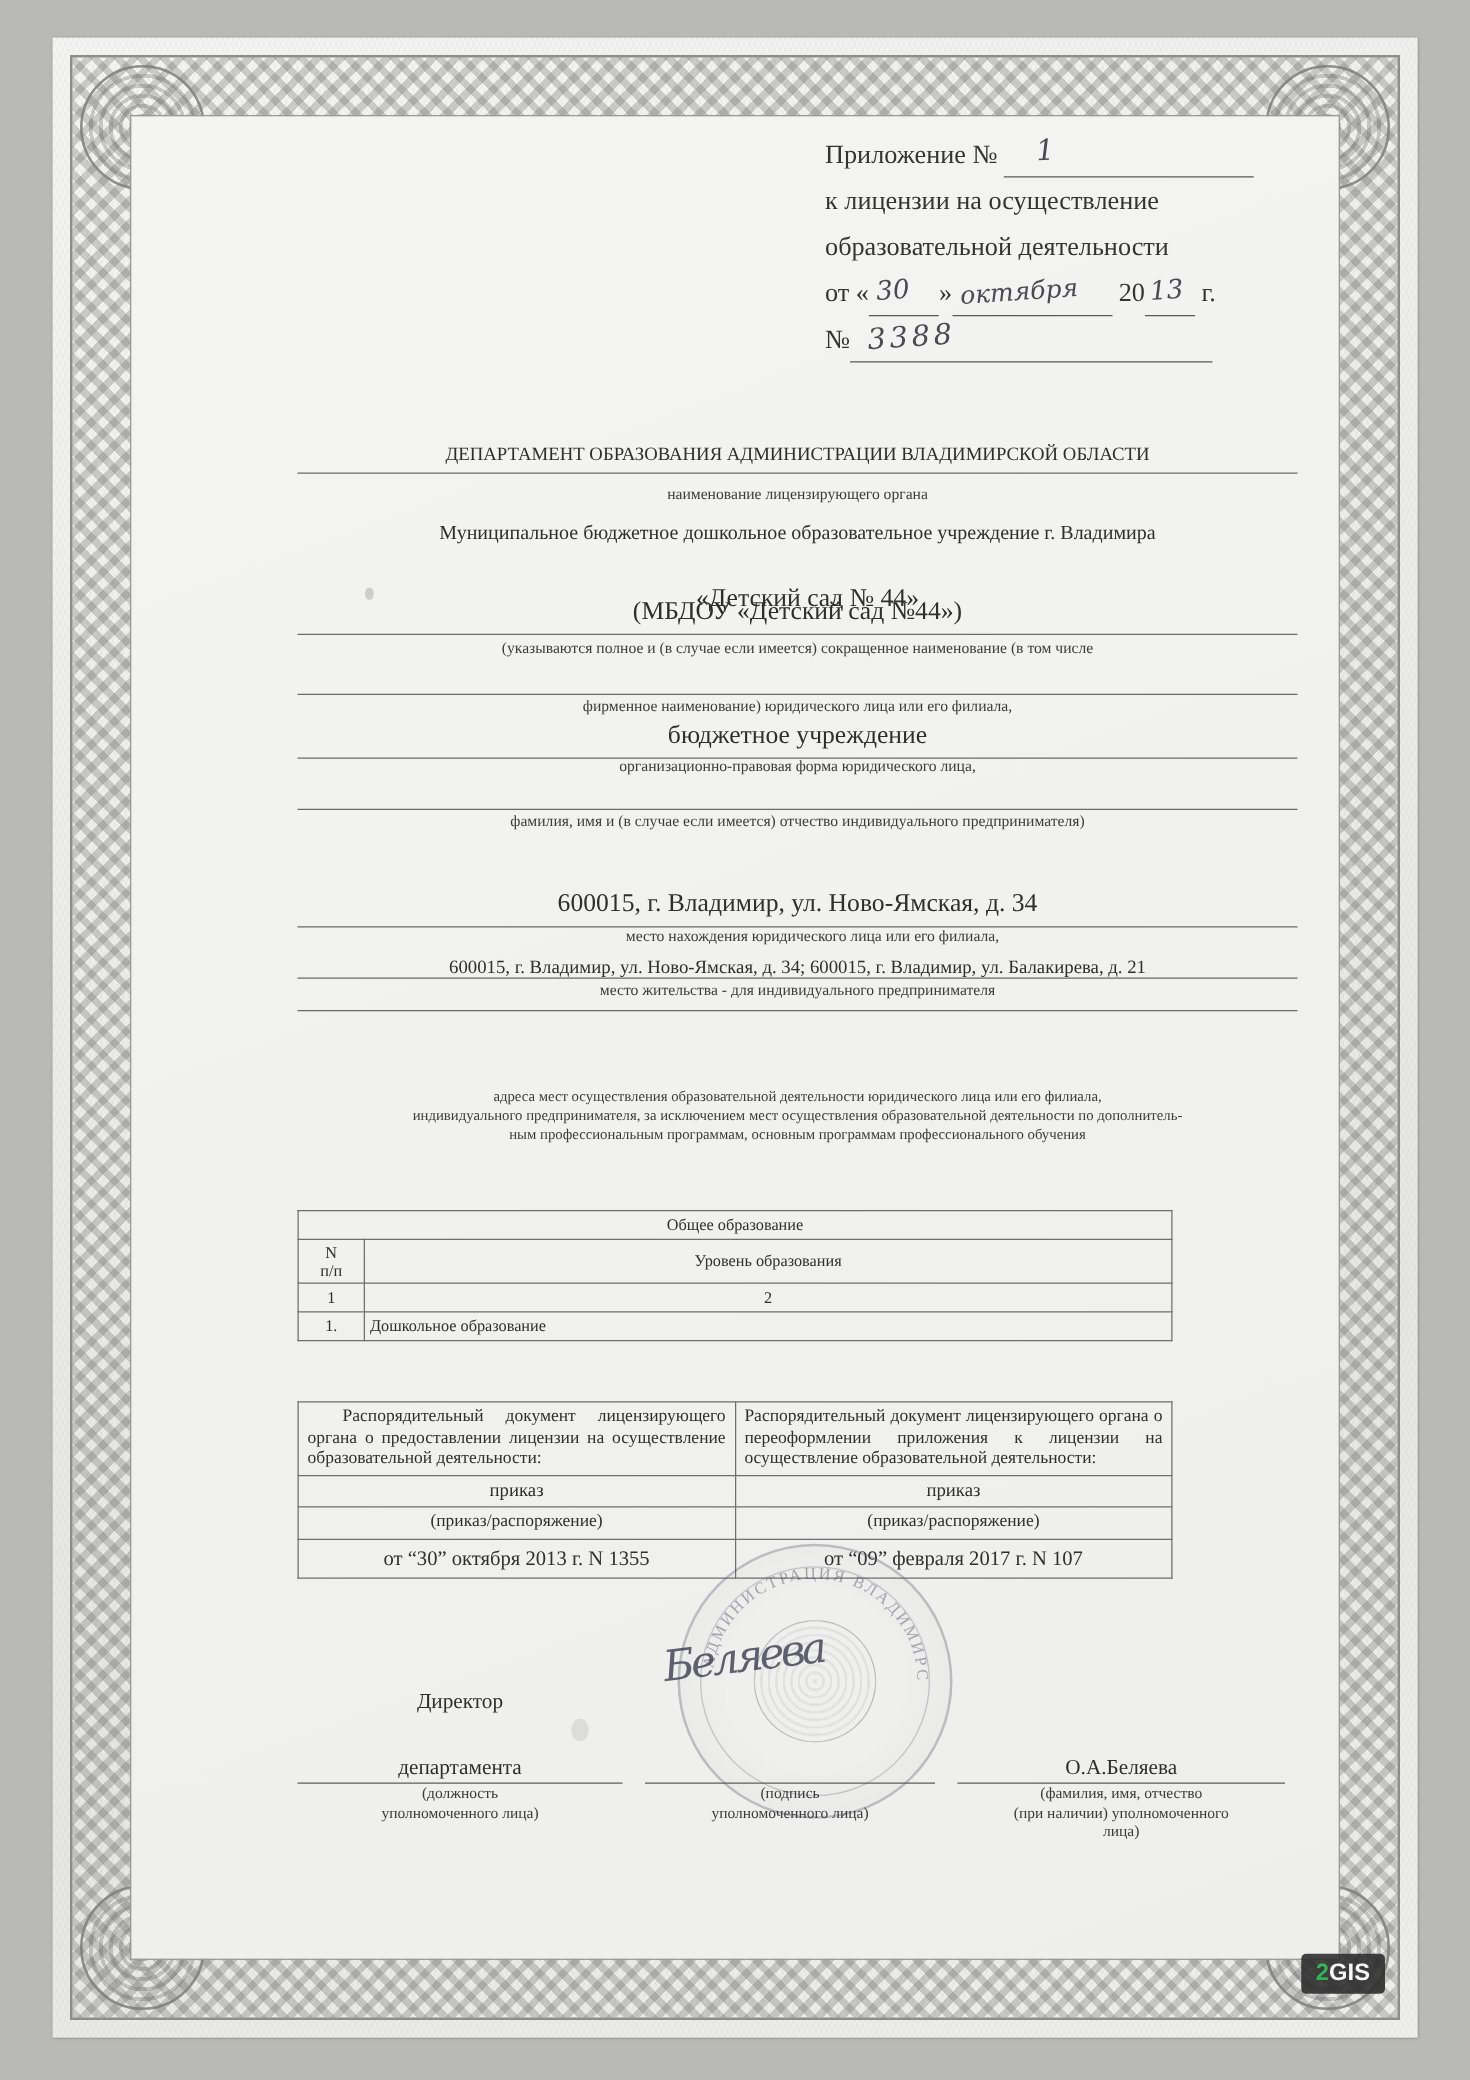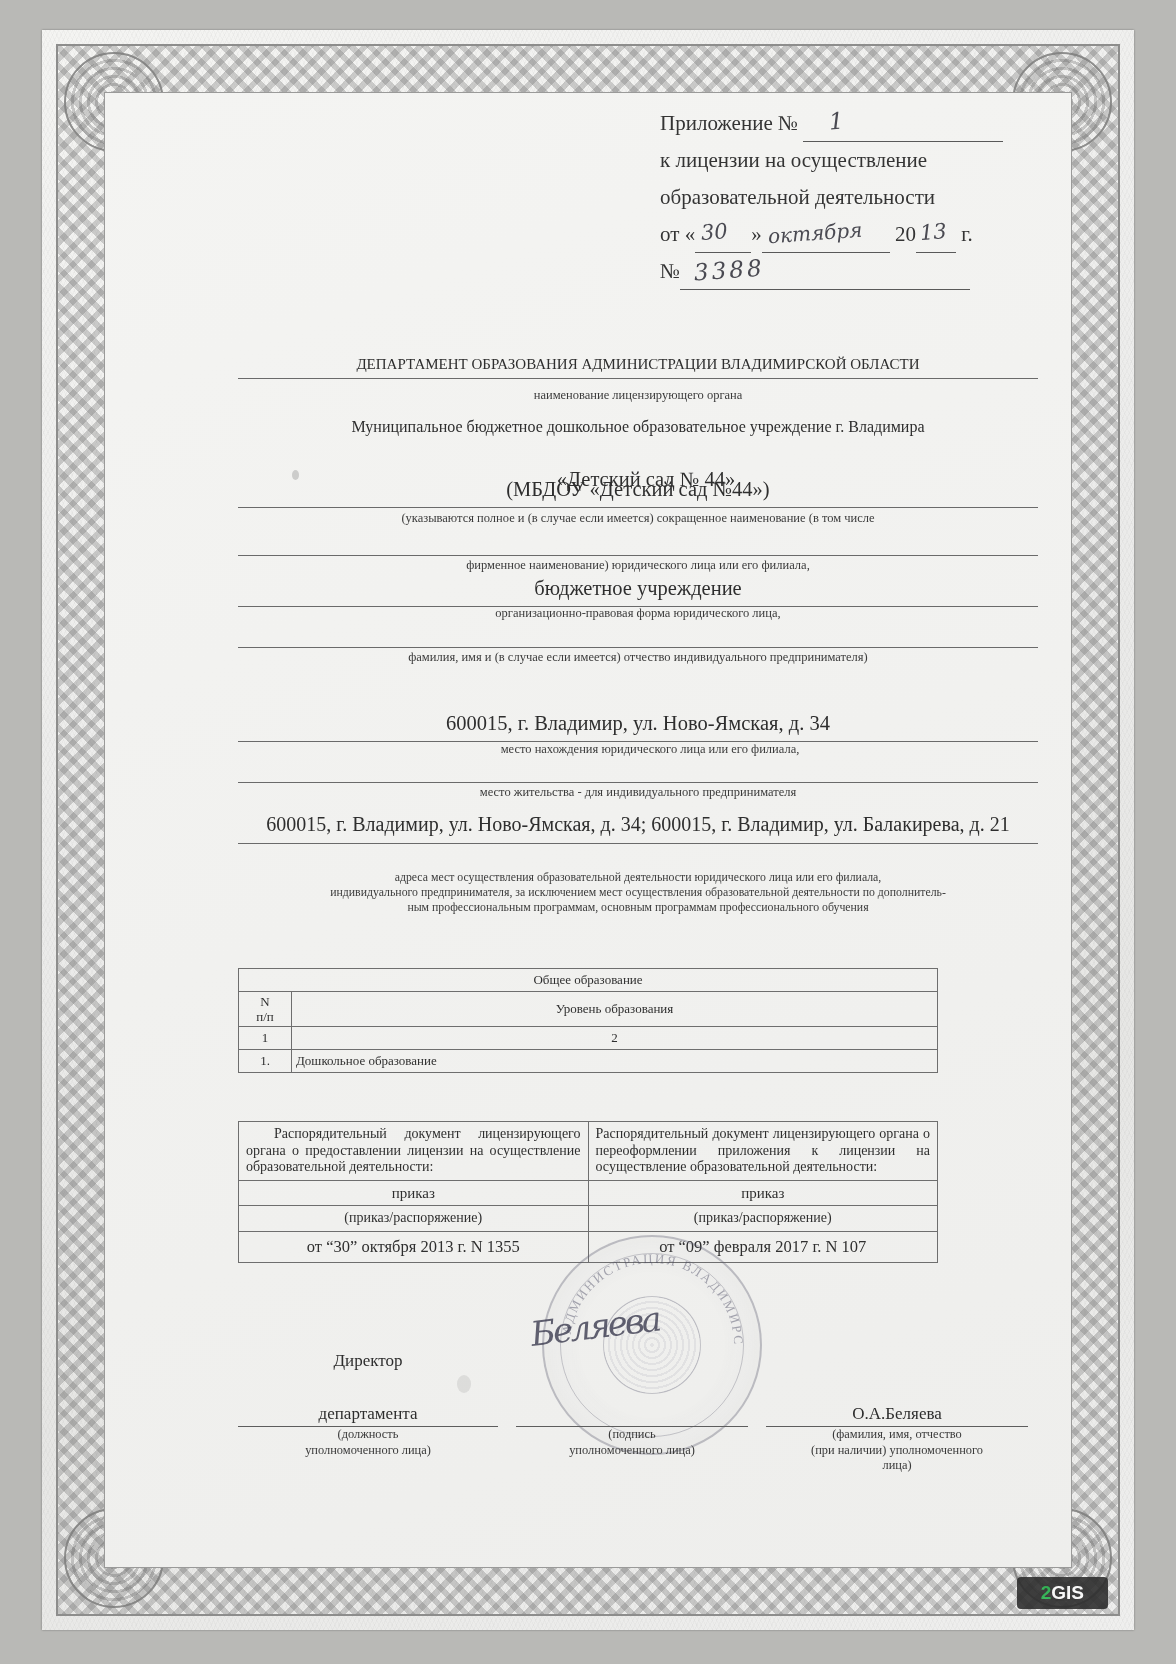--- a/index.html
+++ b/index.html
@@ -105,23 +105,23 @@
   }
 
   
   .serial{
     position:absolute;left:0;right:0;top:1410px;text-align:center;
     font-size:25px;letter-spacing:1px;color:#1f1f1f;
   }
   .serial span{margin:0 4px;font-weight:bold;}
   .serial .lbl{font-weight:normal;letter-spacing:2px;}
   .gis{
-    position:absolute;right:26px;bottom:21px;
+    position:absolute;right:26px;bottom:35px;
     background:#2b2b2b;color:#fff;font-family:"Liberation Sans",sans-serif;
-    font-weight:bold;font-size:19px;padding:5px 24px;border-radius:4px;opacity:.88;
+    font-weight:bold;font-size:19px;padding:5px 12px;border-radius:4px;opacity:.88;
   }
   .gis .g{color:#25b34b;}
   .smudge{position:absolute;background:rgba(90,90,90,.25);border-radius:50%;}
 </style>
 </head>
 <body>
 
 <div class="page">
   <div class="border-frame"></div>
   <div class="corner c-tl"></div>
@@ -175,21 +175,21 @@
 
     <div class="abs line-rule" style="left:196px;top:617px;width:800px;height:0;"></div>
     <div class="abs cap" style="left:196px;top:620px;width:800px;">фамилия, имя и (в случае если имеется) отчество индивидуального предпринимателя)</div>
 
     <div class="abs big line-rule" style="left:196px;top:682px;width:800px;padding-bottom:6px;">600015, г. Владимир, ул. Ново-Ямская, д. 34</div>
     <div class="abs cap" style="left:208px;top:712px;width:800px;">место нахождения юридического лица или его филиала,</div>
 
     <div class="abs line-rule" style="left:196px;top:752px;width:800px;height:0;"></div>
     <div class="abs cap" style="left:196px;top:755px;width:800px;">место жительства - для индивидуального предпринимателя</div>
 
-    <div class="abs big line-rule" style="left:196px;top:783px;width:800px;padding-bottom:7px;font-size:20px;">600015, г. Владимир, ул. Ново-Ямская, д. 34; 600015, г. Владимир, ул. Балакирева, д. 21</div>
+    <div class="abs big line-rule" style="left:196px;top:736px;width:800px;padding-bottom:25px;font-size:15px;">600015, г. Владимир, ул. Ново-Ямская, д. 34; 600015, г. Владимир, ул. Балакирева, д. 21</div>
     <div class="abs cap-sm" style="left:196px;top:840px;width:800px;">адреса мест осуществления образовательной деятельности юридического лица или его филиала,</div>
     <div class="abs cap-sm" style="left:186px;top:855px;width:820px;">индивидуального предпринимателя, за исключением мест осуществления образовательной деятельности по дополнитель-</div>
     <div class="abs cap-sm" style="left:196px;top:870px;width:800px;">ным профессиональным программам, основным программам профессионального обучения</div>
 
     <table class="t1">
       <tbody>
           <tr>
         <td class="ctr hgt" colspan="2">Общее образование</td>
       </tr>
       <tr>

